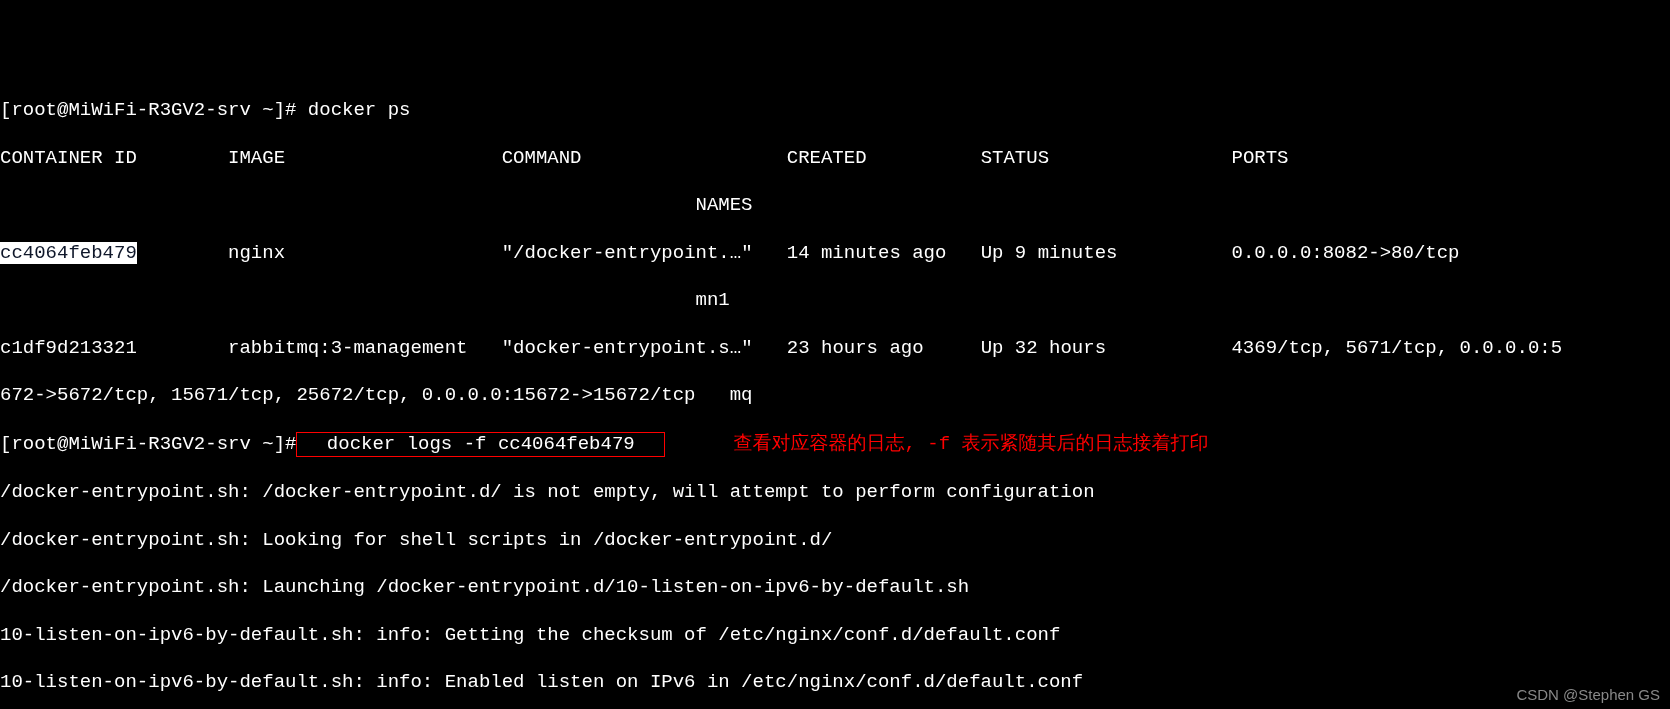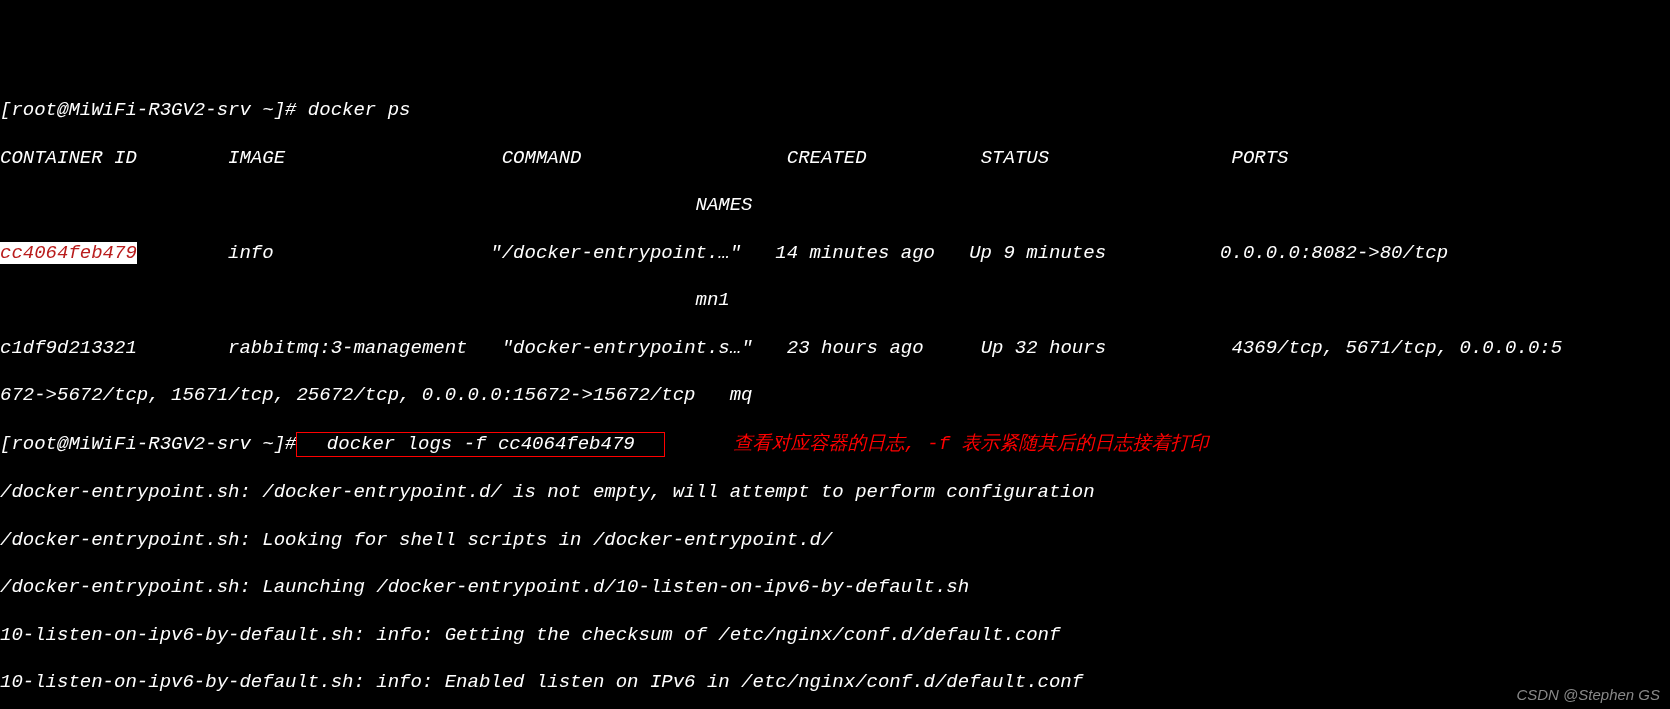--- a/index.html
+++ b/index.html
@@ -1,39 +1,38 @@
 <!DOCTYPE html>
 <html><head>
   <meta charset="utf-8">
   <style>
     * {
       margin: 0;
       padding: 0;
       box-sizing: border-box;
-      font-style: italic;
     }
     body {
       background: #000;
       color: #fff;
       font-family: "Consolas", "Monaco", "Courier New", monospace;
       font-size: 19px;
       line-height: 1.25;
       padding: 4px 0;
       width: 1670px;
       height: 709px;
       overflow: hidden;
       white-space: pre;
       position: relative;
     }
     .line {
       white-space: pre;
     }
     .highlight {
       background: #fff;
-      color: #b91c1c;
+      color: #0f172a;
     }
     .red-box {
       border: 1.5px solid #ff0000;
       display: inline-block;
       padding: 0 18px;
     }
     .red-text {
       color: #ff0000;
     }
     .watermark {
@@ -47,21 +46,21 @@
     }
   </style>
 </head>
 <body>
 
 
 
 <div class="line"><span>[root@MiWiFi-R3GV2-srv ~]# </span><span>docker ps</span></div>
 <div class="line"><span>CONTAINER ID</span>        <span>IMAGE</span>                   <span>COMMAND</span>                  <span>CREATED</span>          <span>STATUS</span>                <span>PORTS</span></div>
 <div class="line">                                                             <span>NAMES</span></div>
-<div class="line"><span class="highlight">cc4064feb479</span>        <span>info</span>                   <span>"/docker-entrypoint.…"</span>   <span>14 minutes ago</span>   <span>Up 9 minutes</span>          <span>0.0.0.0:8082-&gt;80/tcp</span></div>
+<div class="line"><span class="highlight">cc4064feb479</span>        <span>nginx</span>                   <span>"/docker-entrypoint.…"</span>   <span>14 minutes ago</span>   <span>Up 9 minutes</span>          <span>0.0.0.0:8082-&gt;80/tcp</span></div>
 <div class="line">                                                             <span>mn1</span></div>
 <div class="line"><span>c1df9d213321</span>        <span>rabbitmq:3-management</span>   <span>"docker-entrypoint.s…"</span>   <span>23 hours ago</span>     <span>Up 32 hours</span>           <span>4369/tcp, 5671/tcp, 0.0.0.0:5</span></div>
 <div class="line"><span>672-&gt;5672/tcp, 15671/tcp, 25672/tcp, 0.0.0.0:15672-&gt;15672/tcp   mq</span></div>
 <div class="line"><span>[root@MiWiFi-R3GV2-srv ~]#</span><span class="red-box"><span> docker logs -f cc4064feb479 </span></span>      <span class="red-text">查看对应容器的日志, -f 表示紧随其后的日志接着打印</span></div>
 <div class="line">/docker-entrypoint.sh: /docker-entrypoint.d/ is not empty, will attempt to perform configuration</div>
 <div class="line">/docker-entrypoint.sh: Looking for shell scripts in /docker-entrypoint.d/</div>
 <div class="line">/docker-entrypoint.sh: Launching /docker-entrypoint.d/10-listen-on-ipv6-by-default.sh</div>
 <div class="line">10-listen-on-ipv6-by-default.sh: info: Getting the checksum of /etc/nginx/conf.d/default.conf</div>
 <div class="line">10-listen-on-ipv6-by-default.sh: info: Enabled listen on IPv6 in /etc/nginx/conf.d/default.conf</div>
 

